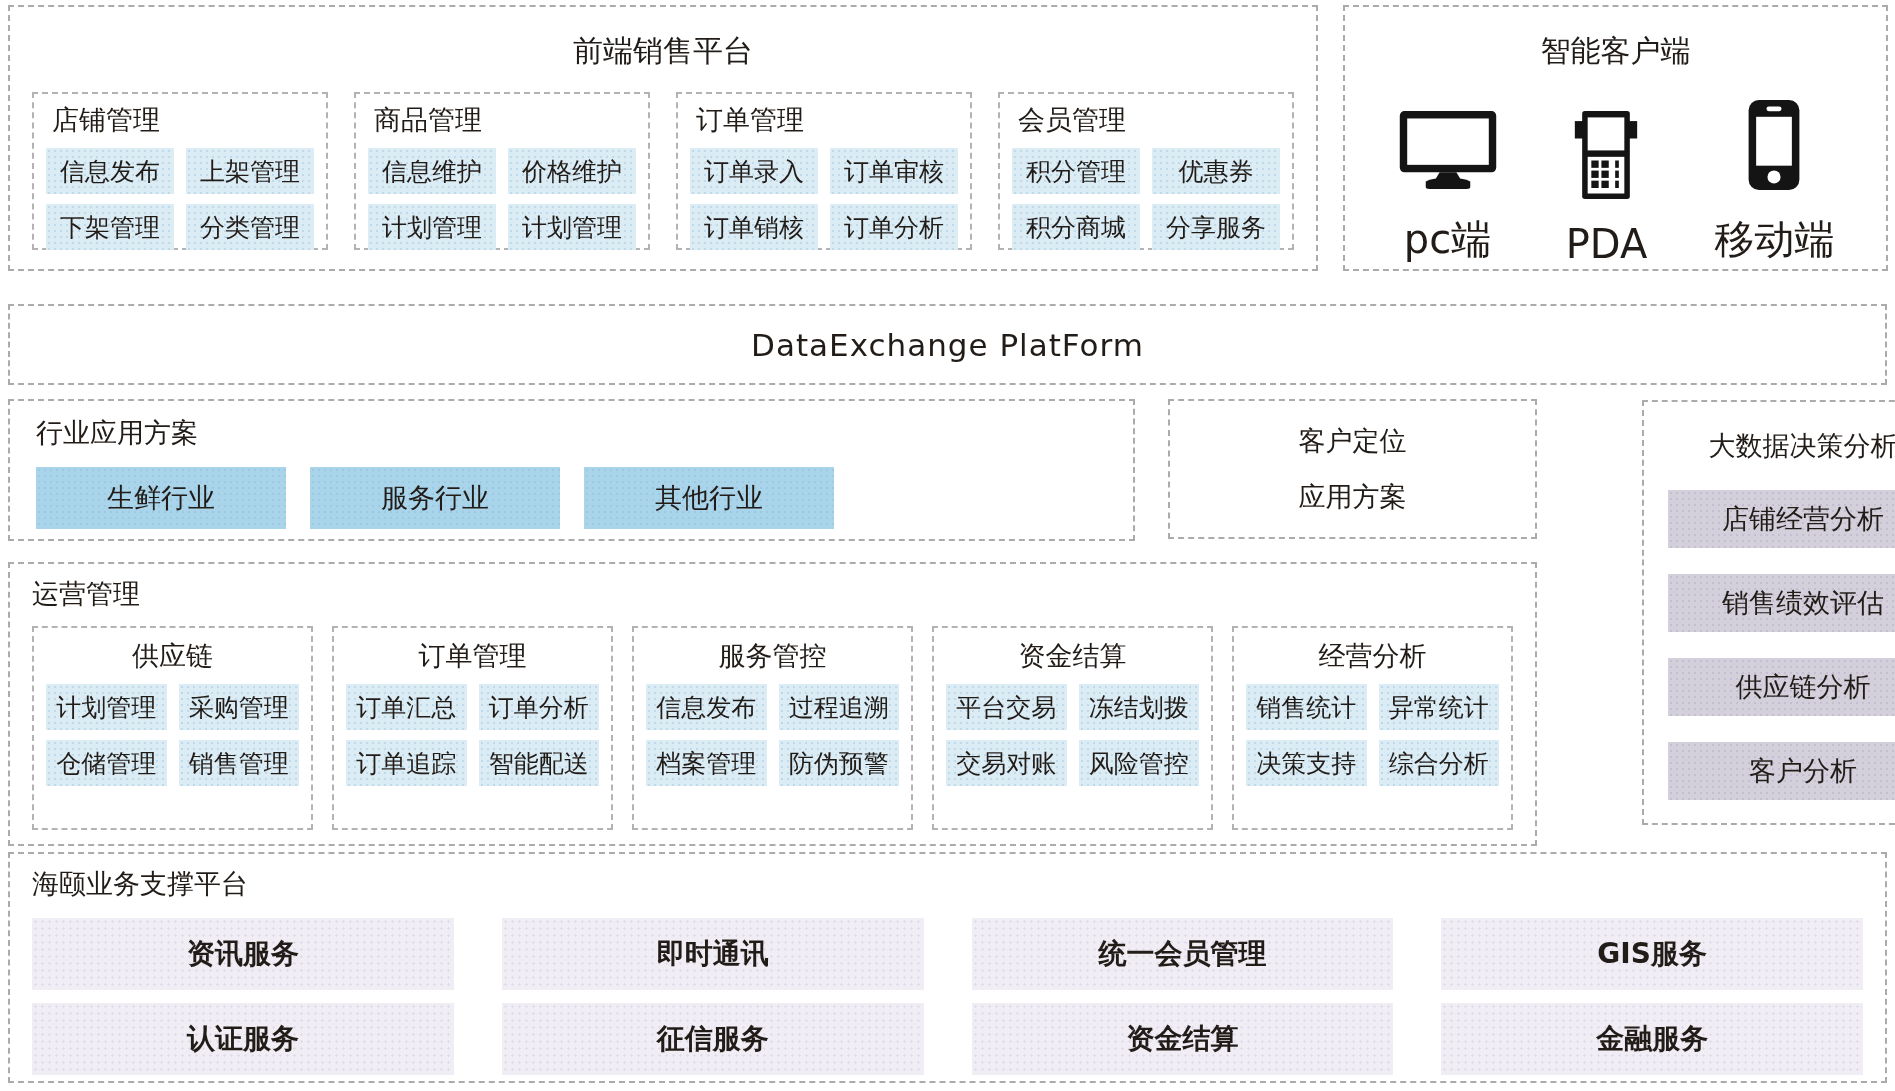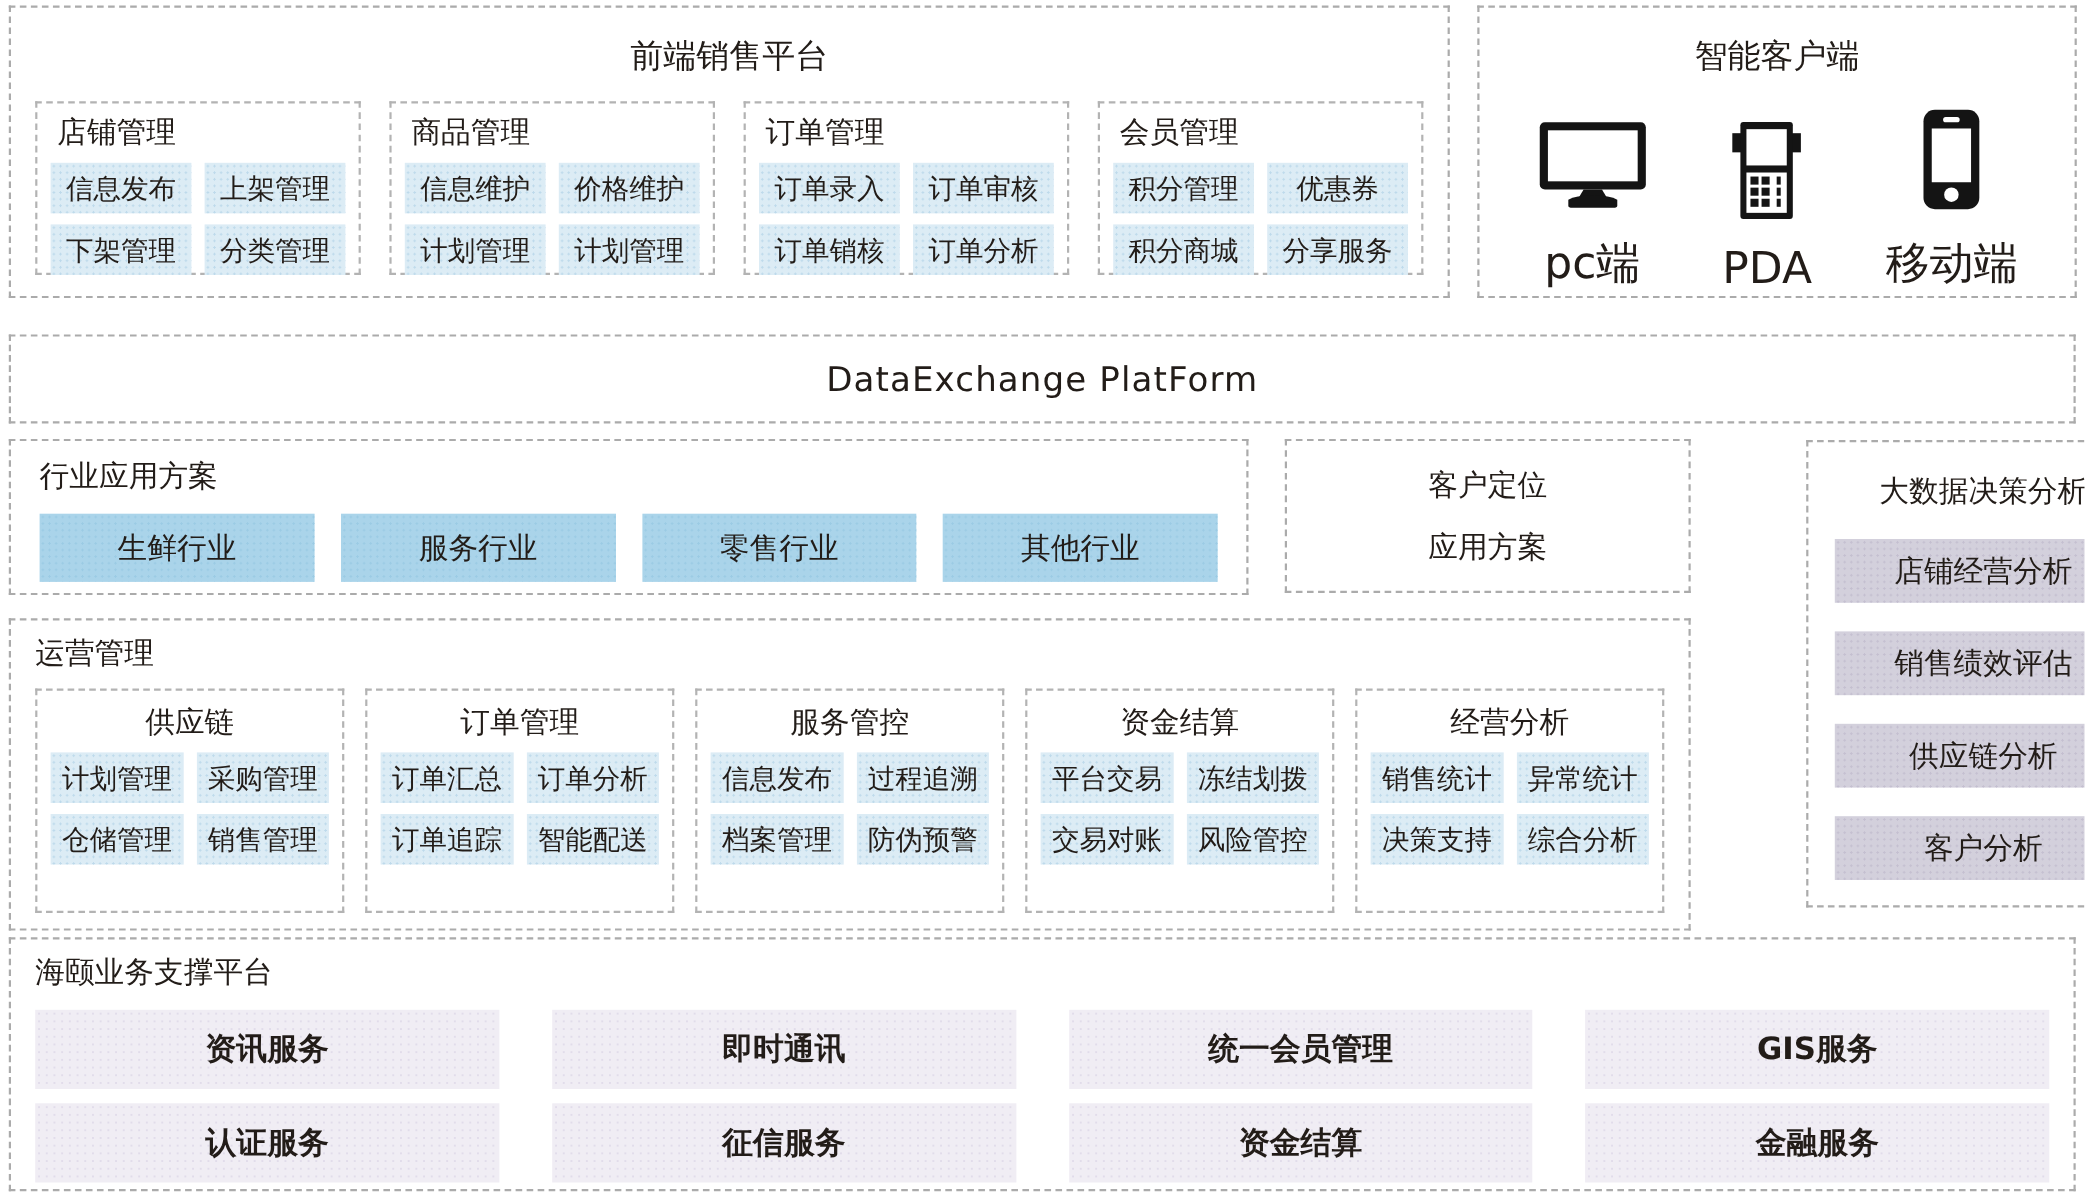--- a/index.html
+++ b/index.html
@@ -210,21 +210,20 @@
 
 <div class="panel" id="dataexchange">
   <span>DataExchange PlatForm</span>
 </div>
 
 <div class="panel" id="industry">
   <div class="title-left">行业应用方案</div>
   <div class="ind-chips">
     <div class="chip ind-chip tex-indblue">生鲜行业</div>
     <div class="chip ind-chip tex-indblue">服务行业</div>
-    <div class="chip ind-chip tex-indblue">零售行业</div>
     <div class="chip ind-chip tex-indblue">其他行业</div>
   </div>
 </div>
 
 <div class="panel" id="customer">
   <div>客户定位</div>
   <div>应用方案</div>
 </div>
 
 <div class="panel" id="bigdata">

